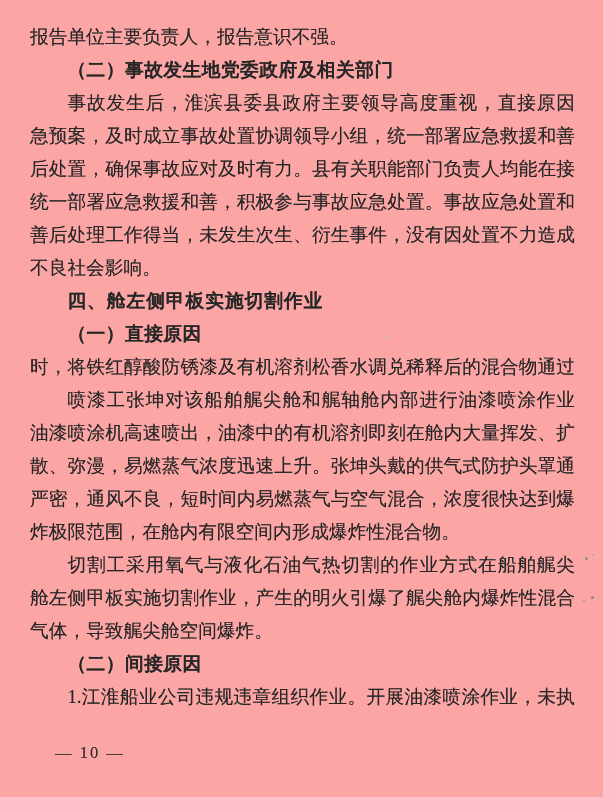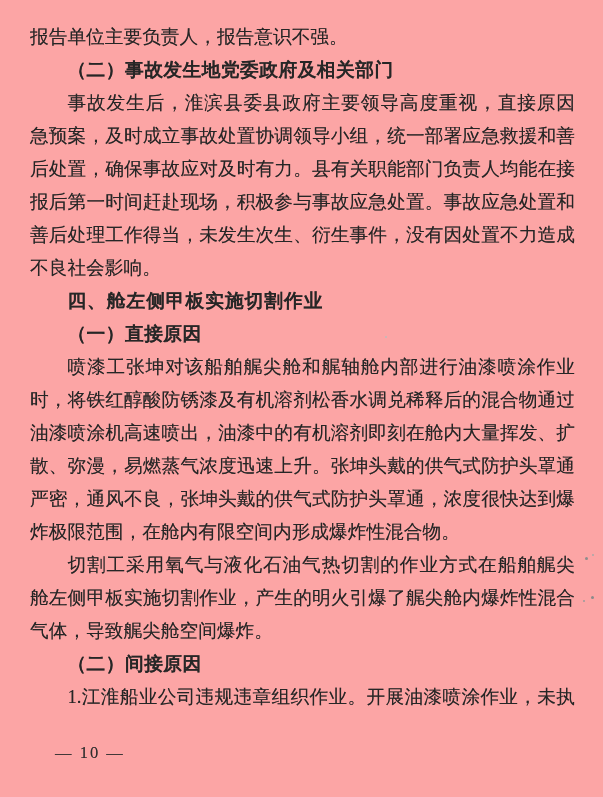--- a/index.html
+++ b/index.html
@@ -56,30 +56,30 @@
 </head>
 <body>
 
 <div class="page">
   <div class="text-block">
       <div class="line body">报告单位主要负责人，报告意识不强。</div>
       <div class="line h2 ind">（二）事故发生地党委政府及相关部门</div>
       <div class="line body j ind">事故发生后，淮滨县委县政府主要领导高度重视，直接原因</div>
       <div class="line body j">急预案，及时成立事故处置协调领导小组，统一部署应急救援和善</div>
       <div class="line body j">后处置，确保事故应对及时有力。县有关职能部门负责人均能在接</div>
-      <div class="line body j">报后第一时间赶赴现场，积极参与事故应急处置。事故应急处置和</div>
+      <div class="line body j">统一部署应急救援和善，积极参与事故应急处置。事故应急处置和</div>
       <div class="line body j">善后处理工作得当，未发生次生、衍生事件，没有因处置不力造成</div>
       <div class="line body">不良社会影响。</div>
       <div class="line h1 ind">四、舱左侧甲板实施切割作业</div>
       <div class="line h2 ind">（一）直接原因</div>
+      <div class="line body j">时，将铁红醇酸防锈漆及有机溶剂松香水调兑稀释后的混合物通过</div>
       <div class="line body j ind">喷漆工张坤对该船舶艉尖舱和艉轴舱内部进行油漆喷涂作业</div>
-      <div class="line body j">时，将铁红醇酸防锈漆及有机溶剂松香水调兑稀释后的混合物通过</div>
       <div class="line body j">油漆喷涂机高速喷出，油漆中的有机溶剂即刻在舱内大量挥发、扩</div>
       <div class="line body j">散、弥漫，易燃蒸气浓度迅速上升。张坤头戴的供气式防护头罩通</div>
-      <div class="line body j">严密，通风不良，张坤头戴的供气式防护头罩通，浓度很快达到爆</div>
+      <div class="line body j">严密，通风不良，短时间内易燃蒸气与空气混合，浓度很快达到爆</div>
       <div class="line body">炸极限范围，在舱内有限空间内形成爆炸性混合物。</div>
       <div class="line body j ind">切割工采用氧气与液化石油气热切割的作业方式在船舶艉尖</div>
       <div class="line body j">舱左侧甲板实施切割作业，产生的明火引爆了艉尖舱内爆炸性混合</div>
       <div class="line body">气体，导致艉尖舱空间爆炸。</div>
       <div class="line h2 ind">（二）间接原因</div>
       <div class="line body j ind"><b>1.江淮船业公司违规违章组织作业。</b>开展油漆喷涂作业，未执</div>
     </div>
   <div class="footer">— 10 —</div>
   <div class="dot d1"></div>
   <div class="dot d2"></div>

